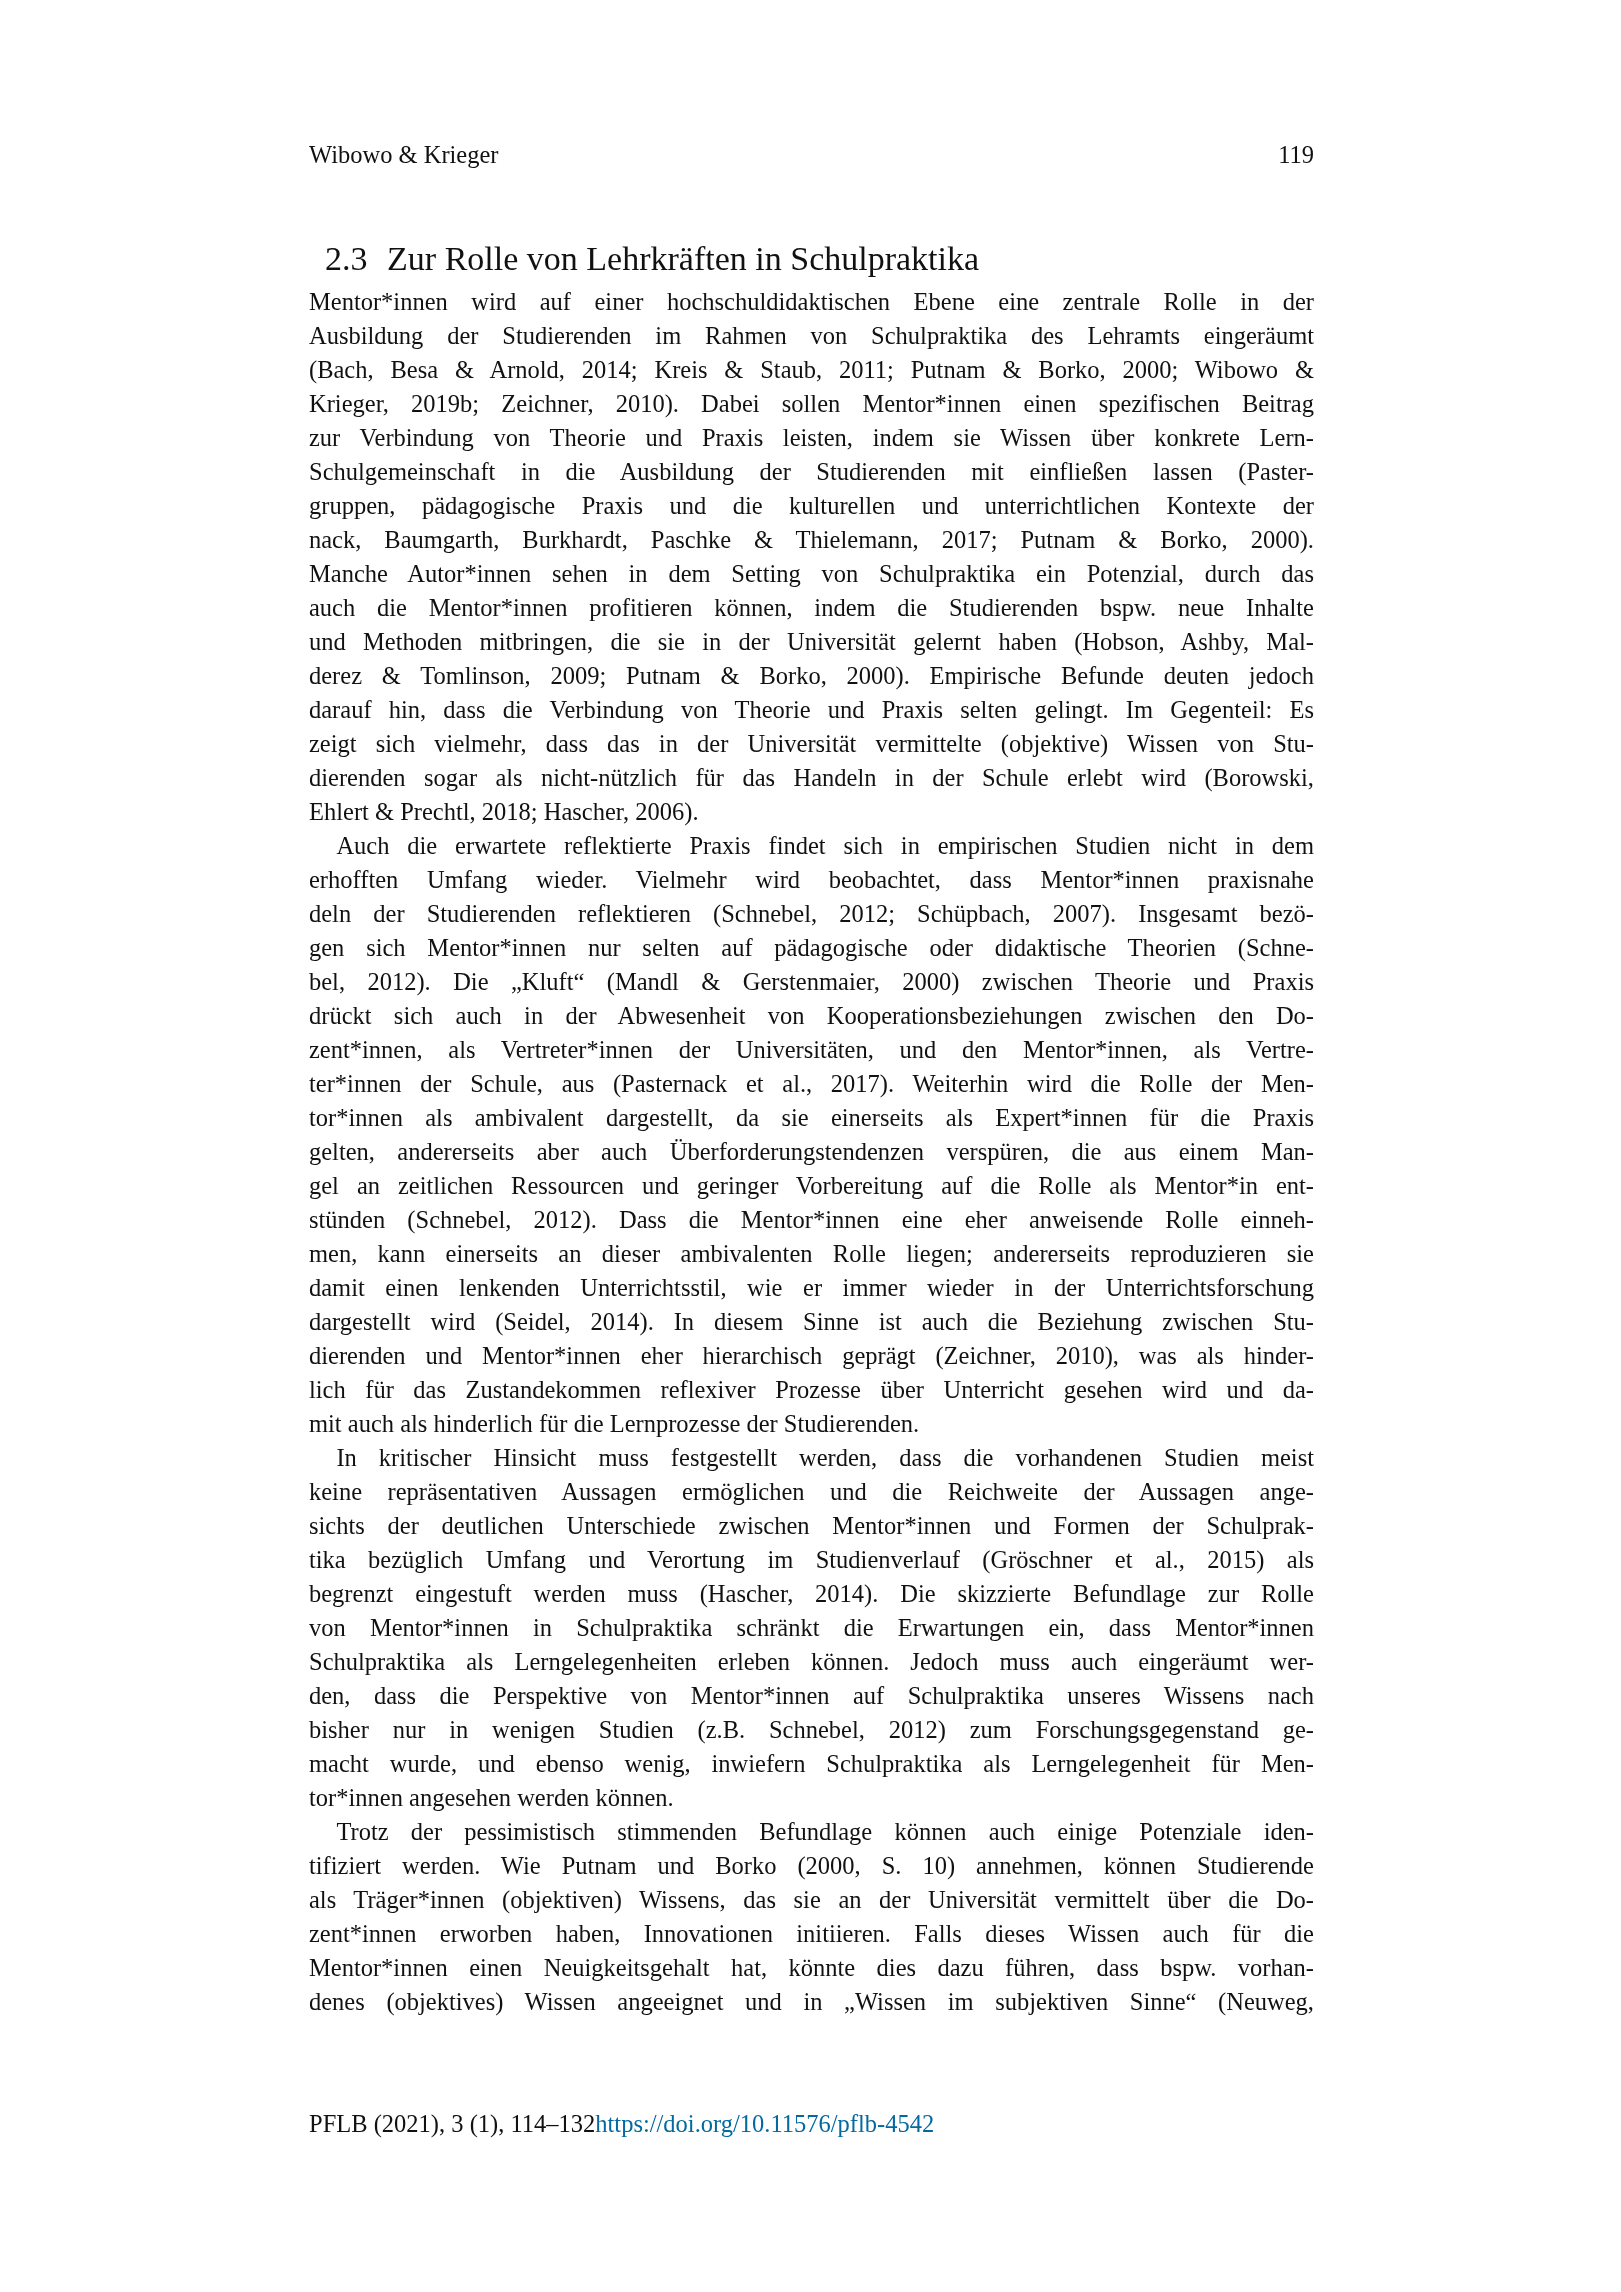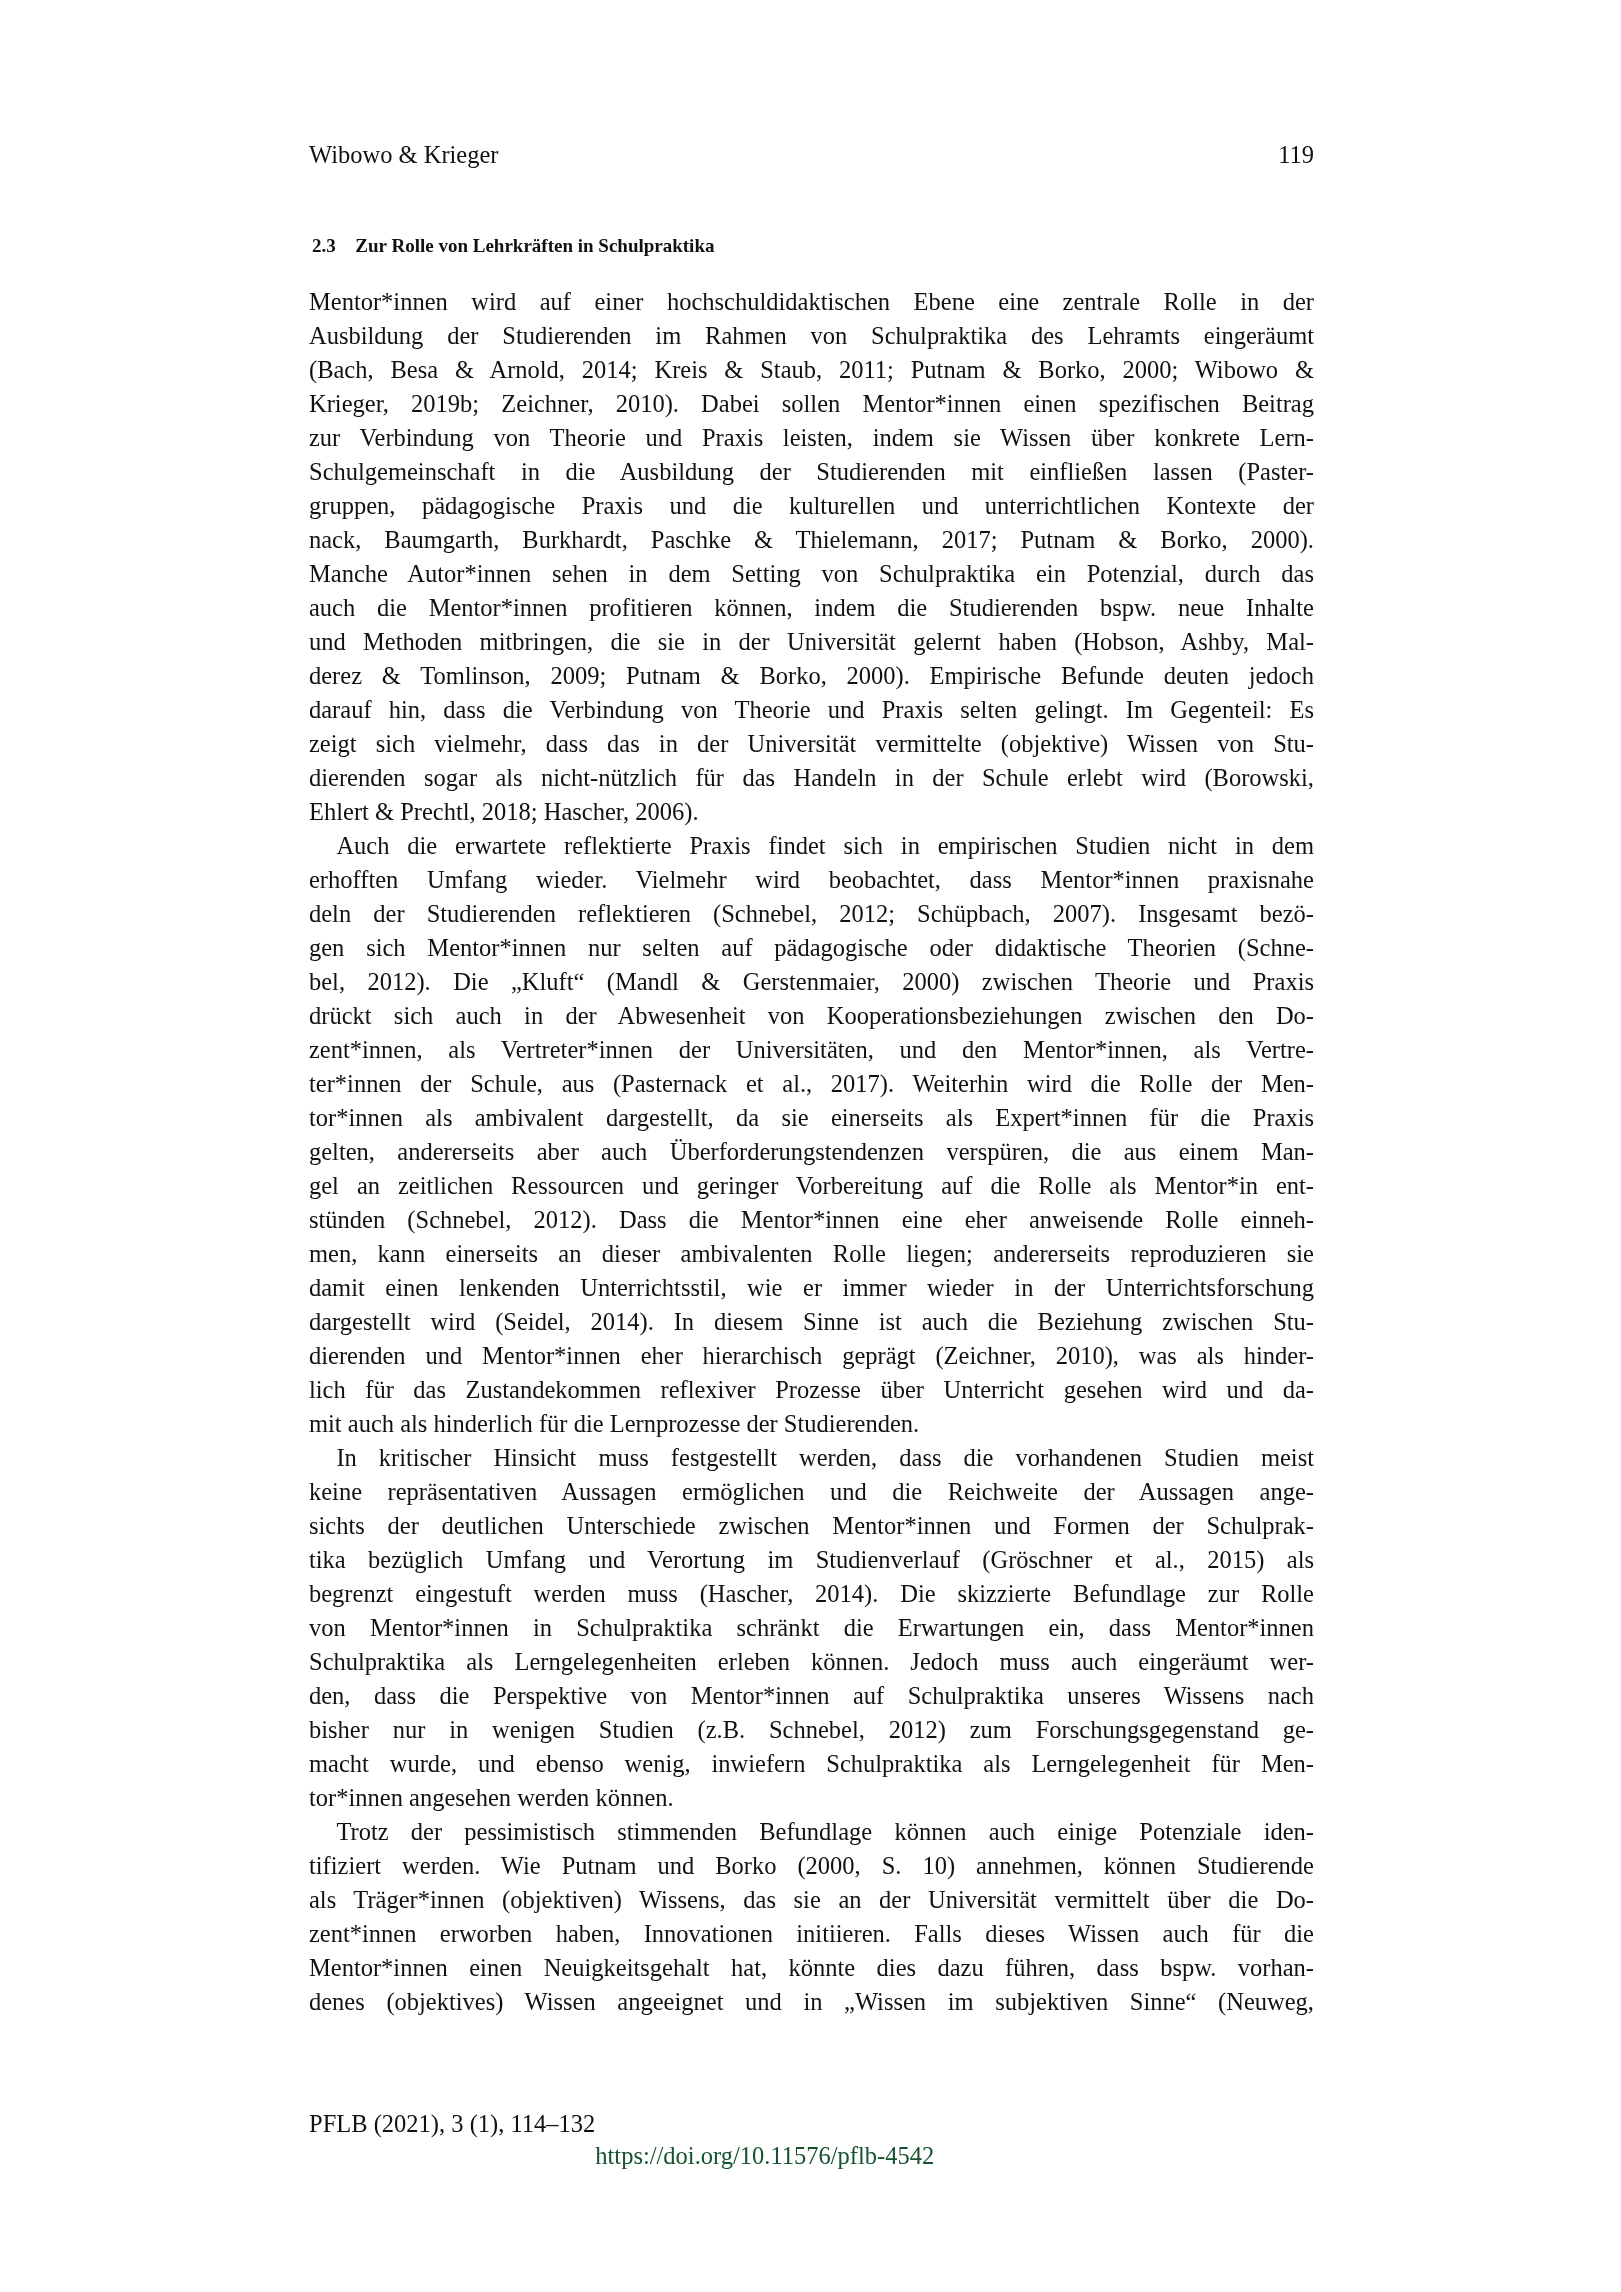--- a/index.html
+++ b/index.html
@@ -27,23 +27,23 @@
     justify-content: space-between;
     font-size: 24.5px;
     line-height: 29px;
     gap: 44px;
   }
   .section-heading {
     position: absolute;
     top: 225px;
     left: 309px;
     width: 1005px;
-    margin: 3px;
-    font-size: 19px;
-    font-weight: bold;
+    margin: 16px;
+    font-size: 34px;
+    font-weight: normal;
     line-height: 35px;
     white-space: nowrap;
   }
   .section-heading .sec-num {
     display: inline-block;
     margin-right: 19.6px;
   }
   .body-text {
     position: absolute;
     top: 285px;
@@ -66,23 +66,22 @@
     position: absolute;
     top: 2109px;
     left: 309px;
     width: 1005px;
     display: flex;
     justify-content: flex-start;
     font-size: 24.5px;
     line-height: 29px;
   }
   .doi-link {
-    color: #14532d;
+    color: #0369a1;
     text-decoration: none;
-    margin-top: 32px;
   }
 </style>
 </head>
 <body>
 
 <div class="page">
 
   <div class="running-header">
     <span>Wibowo &amp; Krieger</span>
     <span>119</span>

